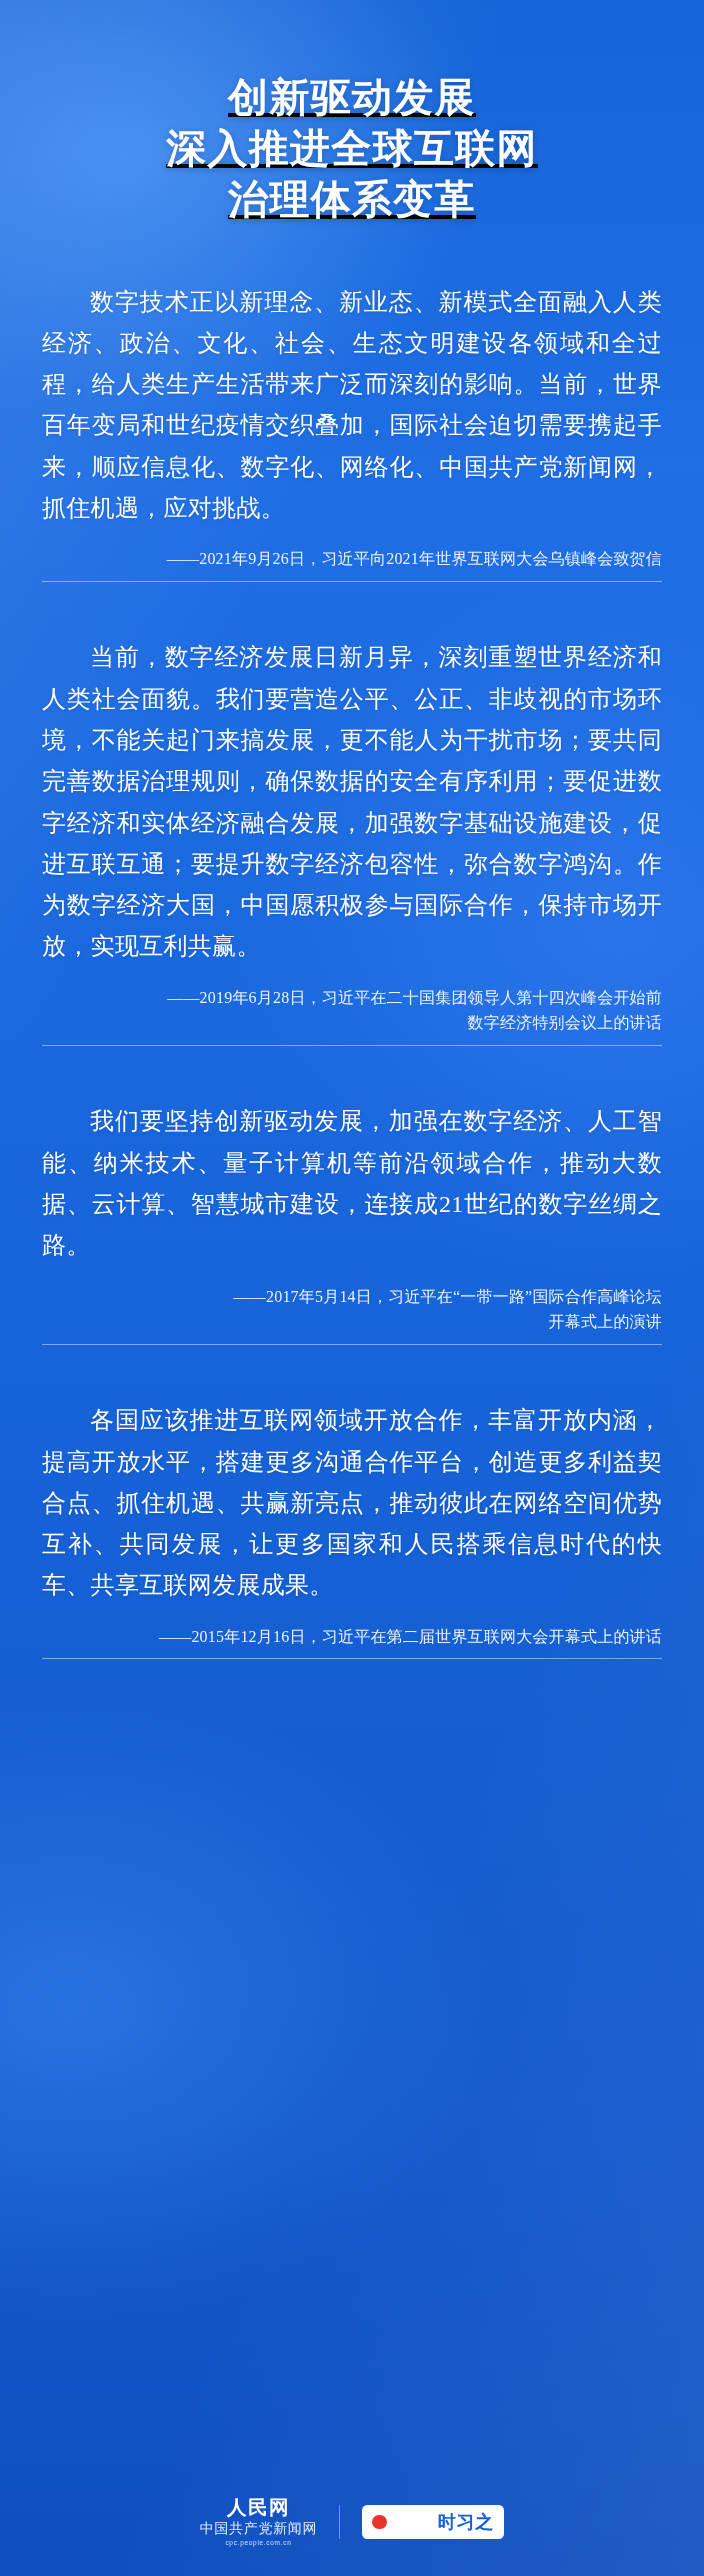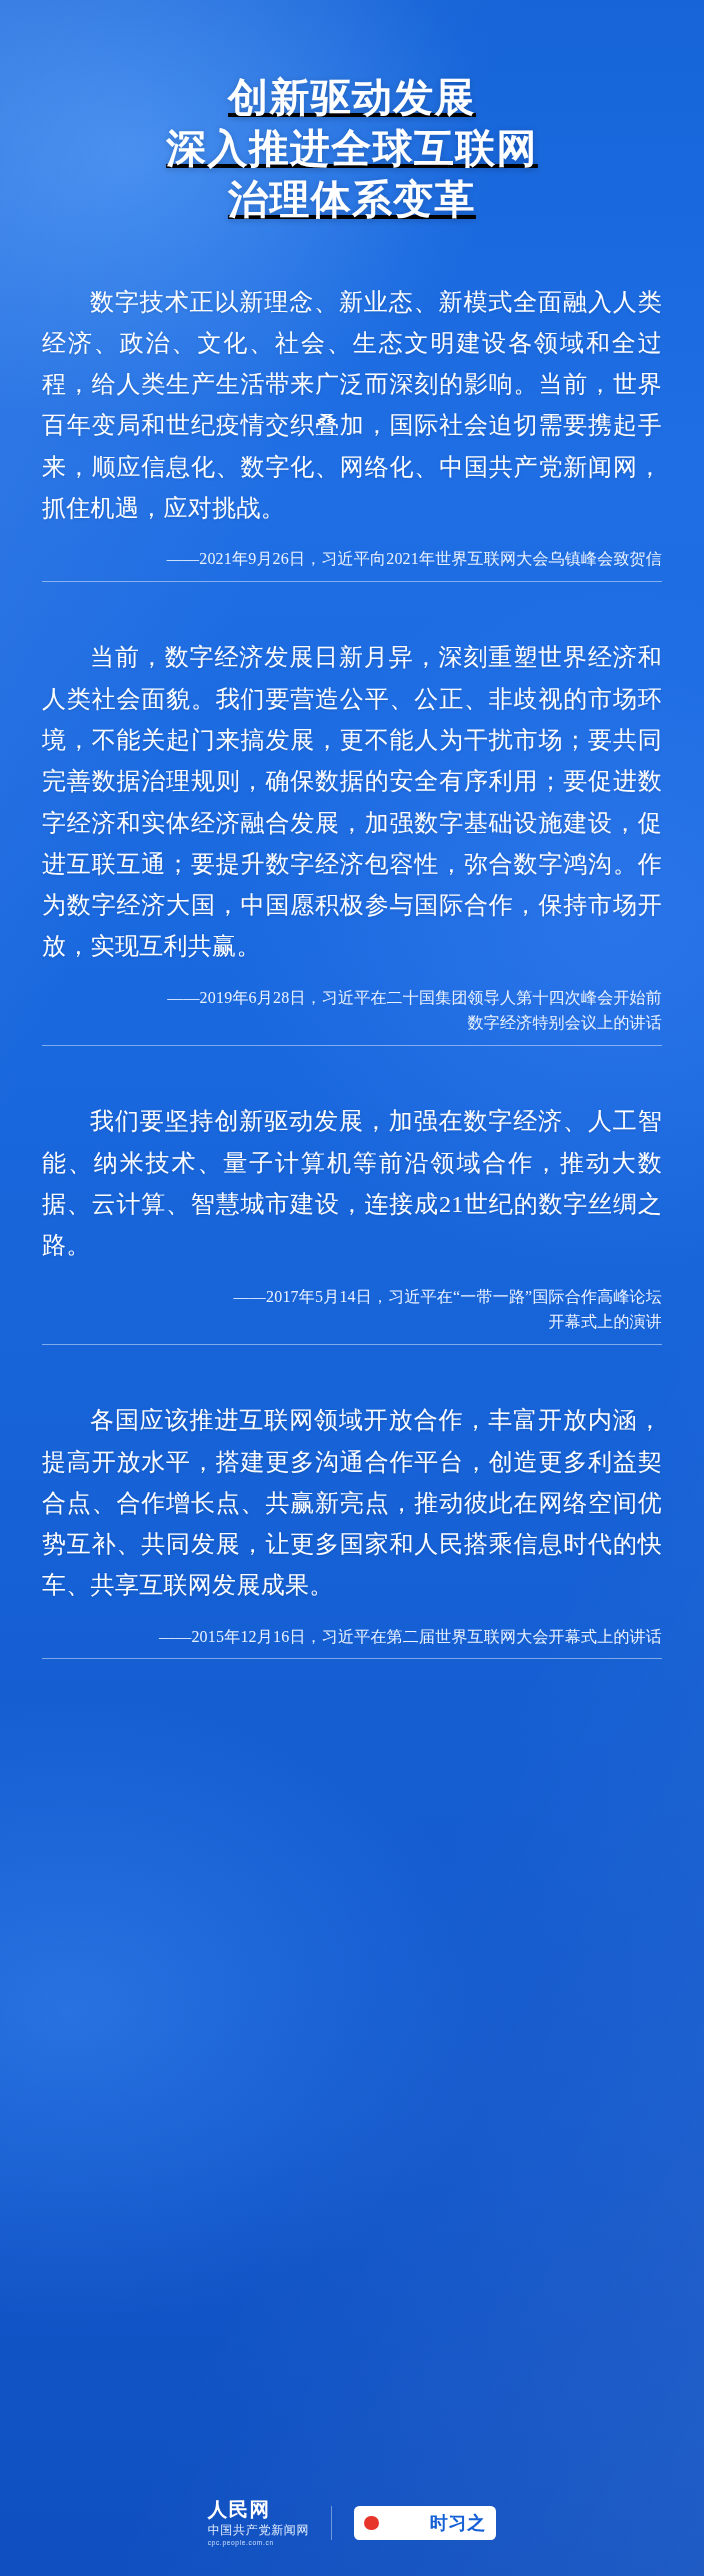--- a/index.html
+++ b/index.html
@@ -101,35 +101,36 @@
     bottom: 30px;
     z-index: 3;
     display: flex;
     align-items: center;
     justify-content: center;
     gap: 22px;
   }
   .logo-people {
     display: flex;
     flex-direction: column;
+    align-items: center;
     line-height: 1;
   }
   .logo-people .cn {
     color: #ffffff;
     font-family: "Liberation Serif", serif;
     font-weight: bold;
     font-size: 19.6px;
     letter-spacing: 1.3px;
   }
   .logo-people .sub {
     color: #e4eeff;
-    font-size: 12px;
+    font-size: 14px;
     margin-top: 4.6px;
     letter-spacing: 0.7px;
-    font-family: Liberation Sans, sans-serif;
+    font-family: Liberation Mono, monospace;
   }
   .logo-people .en {
     color: #cfe0fa;
     font-size: 6.5px;
     margin-top: 3.3px;
     letter-spacing: 0.7px;
     font-family: "Liberation Sans", sans-serif;
   }
   .logo-sep {
     width: 0.7px;
@@ -193,21 +194,21 @@
     <div class="section">
       <div class="quote-text">我们要坚持创新驱动发展，加强在数字经济、人工智能、纳米技术、量子计算机等前沿领域合作，推动大数据、云计算、智慧城市建设，连接成21世纪的数字丝绸之路。</div>
       <div class="source">
         <span>——2017年5月14日，习近平在“一带一路”国际合作高峰论坛</span>
         <span class="line2">开幕式上的演讲</span>
       </div>
       <div class="divider"></div>
     </div>
 
     <div class="section">
-      <div class="quote-text">各国应该推进互联网领域开放合作，丰富开放内涵，提高开放水平，搭建更多沟通合作平台，创造更多利益契合点、合作增长点、共赢新亮点，推动彼此在网络空间优势互补、共同发展，让更多国家和人民搭乘信息时代的快车、共享互联网发展成果。</div>
+      <div class="quote-text">各国应该推进互联网领域开放合作，丰富开放内涵，提高开放水平，搭建更多沟通合作平台，创造更多利益契合点、抓住机遇、共赢新亮点，推动彼此在网络空间优势互补、共同发展，让更多国家和人民搭乘信息时代的快车、共享互联网发展成果。</div>
       <div class="source">
         <span>——2015年12月16日，习近平在第二届世界互联网大会开幕式上的讲话</span>
         <span class="line2"></span>
       </div>
       <div class="divider"></div>
     </div>
 
   </div>
 
   <div class="footer">

